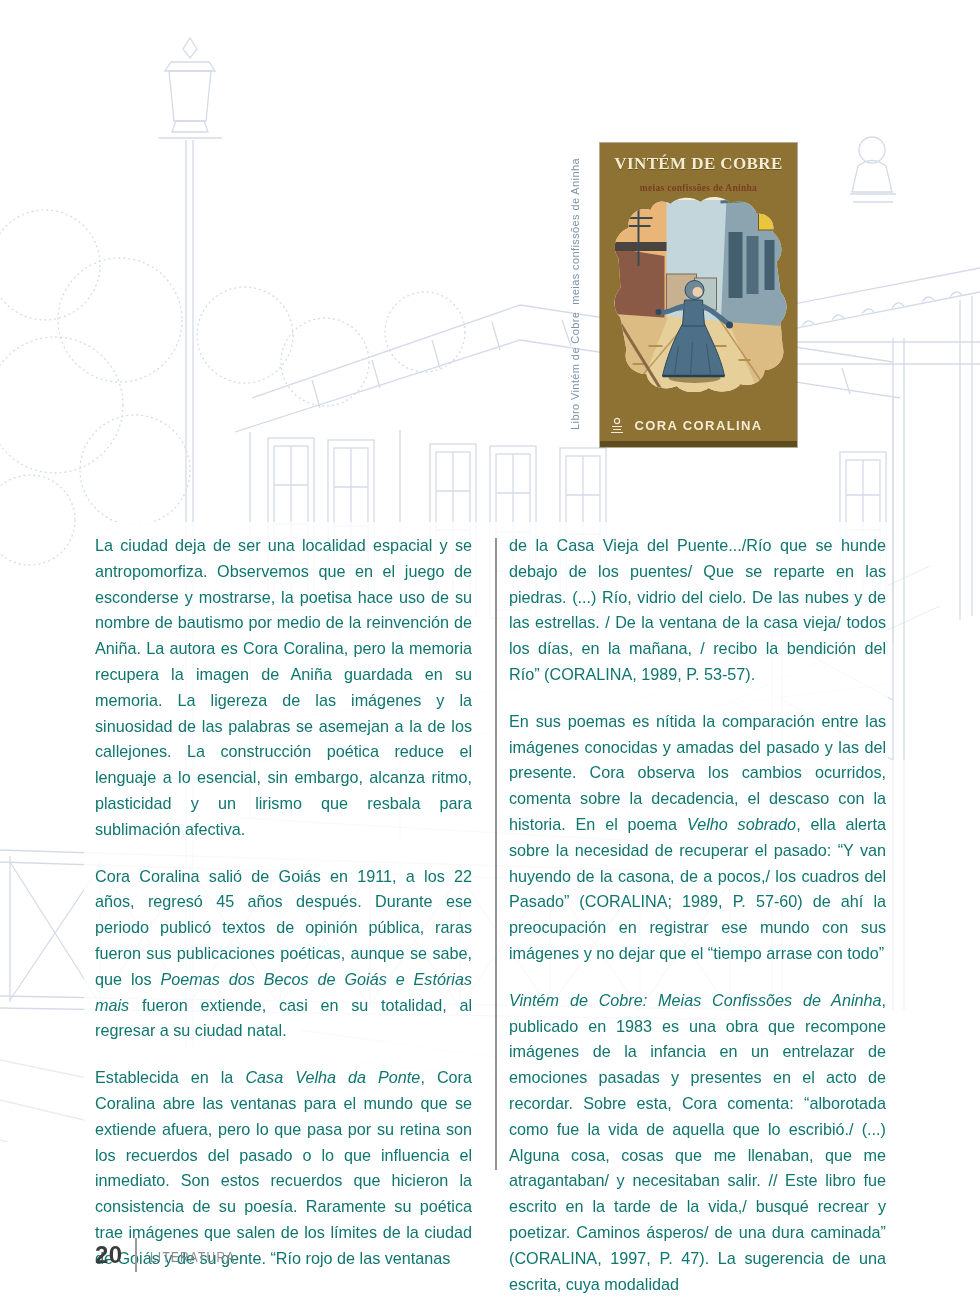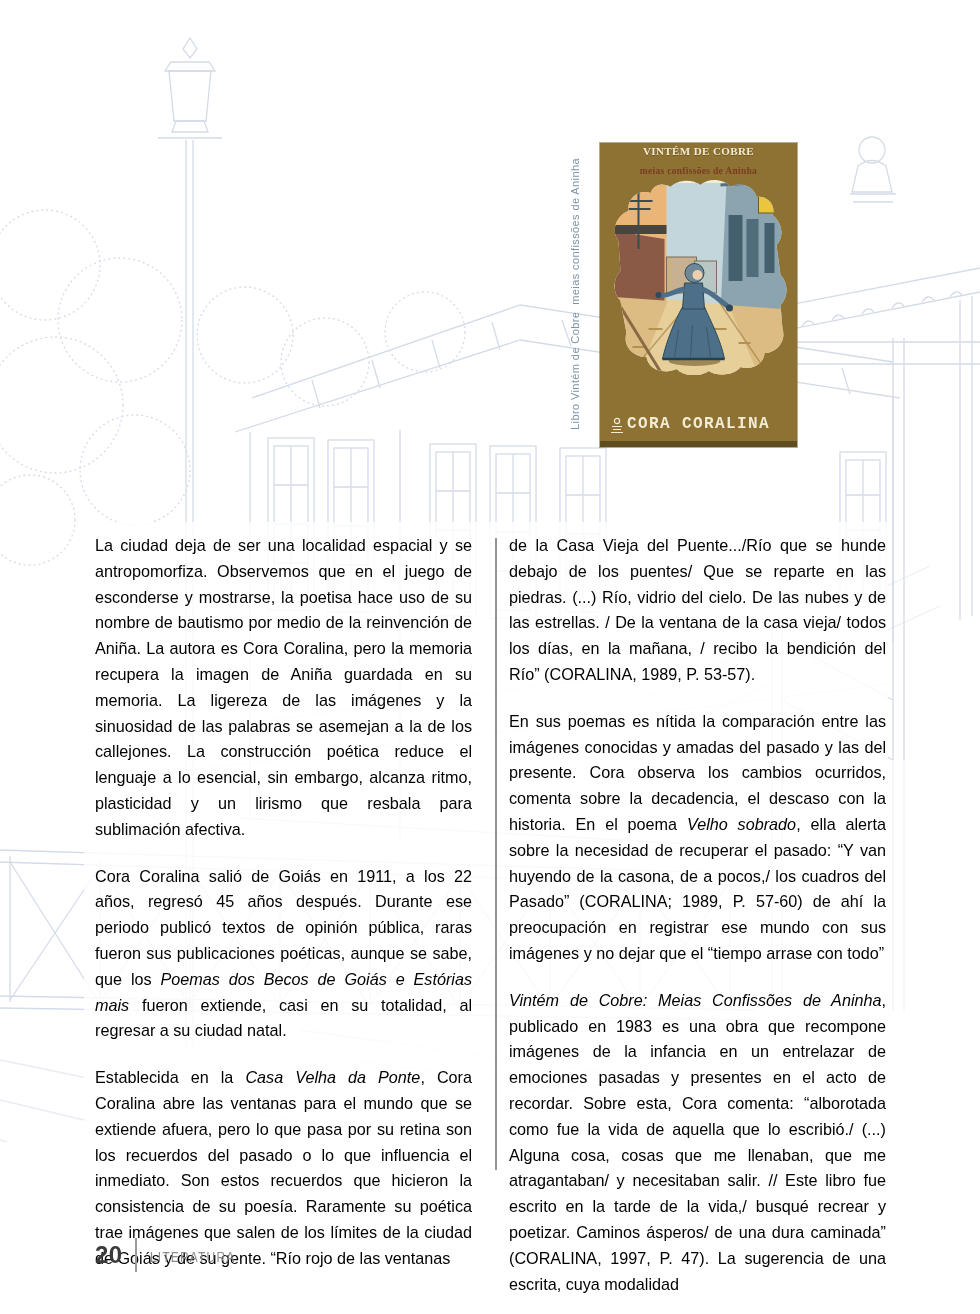--- a/index.html
+++ b/index.html
@@ -8,35 +8,35 @@
   .bg-sketch{position:absolute;left:0;top:0;width:980px;height:1314px;}
 
   
   .fig-caption{position:absolute;left:566px;top:140px;height:308px;width:18px;
         display:flex;align-items:center;justify-content:center;}
   .fig-caption span{writing-mode:vertical-rl;transform:rotate(180deg);
         font-size:11px;letter-spacing:.4px;color:#7e94a6;white-space:pre;}
   .book-cover{position:absolute;left:600px;top:143px;width:197px;height:304px;
         background:#8d7233;box-shadow:0 0 0 1px rgba(90,70,20,.45);
         display:flex;flex-direction:column;align-items:center;}
-  .cover-title{margin-top:2px;font-family:"Liberation Serif",serif;font-weight:700;
-        font-size:11px;letter-spacing:.4px;color:#f3ecd4;text-shadow:0 1px 0 rgba(60,40,0,.4);}
+  .cover-title{margin-top:11px;font-family:"Liberation Serif",serif;font-weight:700;
+        font-size:17px;letter-spacing:.4px;color:#f3ecd4;text-shadow:0 1px 0 rgba(60,40,0,.4);}
   .cover-subtitle{margin-top:9px;font-family:"Liberation Serif",serif;font-weight:700;
         font-size:9.5px;color:#7a3c22;letter-spacing:.3px;}
   .cover-art{margin-top:3px;}
   .cover-footer{position:absolute;bottom:8px;left:0;width:100%;height:26px;}
   .cover-author{position:absolute;left:0;right:0;bottom:6px;text-align:center;
-        font-family:Liberation Mono, monospace;font-weight:700;font-size:16px;
+        font-family:Liberation Sans, sans-serif;font-weight:700;font-size:13px;
         letter-spacing:1.4px;color:#f3ecd4;}
   .publisher-logo{position:absolute;left:10px;bottom:4px;}
   .cover-band{position:absolute;bottom:0;left:0;width:100%;height:6px;background:#5f4c1f;}
 
   
   .col{position:absolute;top:533px;width:377px;font-size:16.2px;line-height:25.8px;
-        color:#000000;text-align:justify;}
+        color:#0f766e;text-align:justify;}
   .col p{margin:0 0 21px 0;}
   .col em{}
   .col-left{left:95px;}
   .col-right{left:509px;}
   .col-divider{position:absolute;left:495px;top:538px;width:2px;height:632px;background:#949494;}
 
   
   .footer{position:absolute;left:95px;top:1238px;display:flex;align-items:center;}
   .page-num{font-size:24px;font-weight:700;color:#3b3b3b;letter-spacing:.5px;}
   .footer-bar{width:2px;height:34px;background:#9a9a9a;margin:0 13px 0 12px;}

